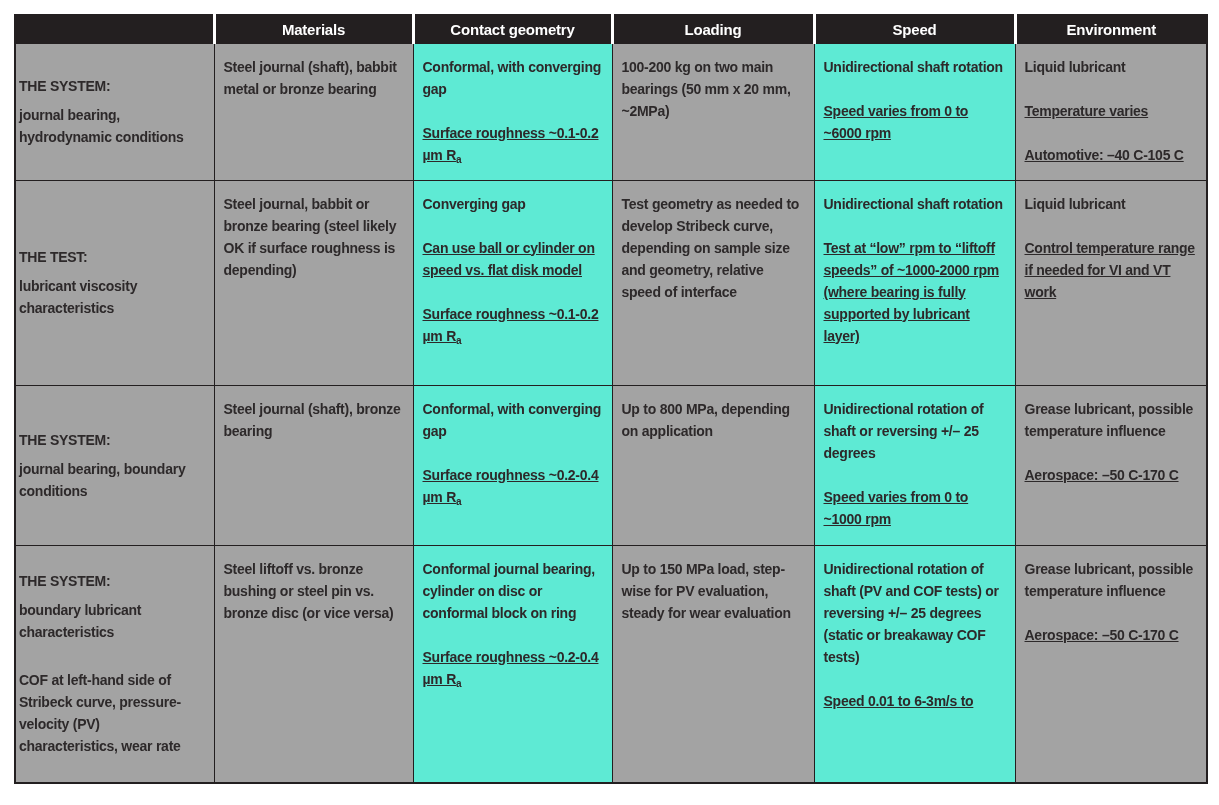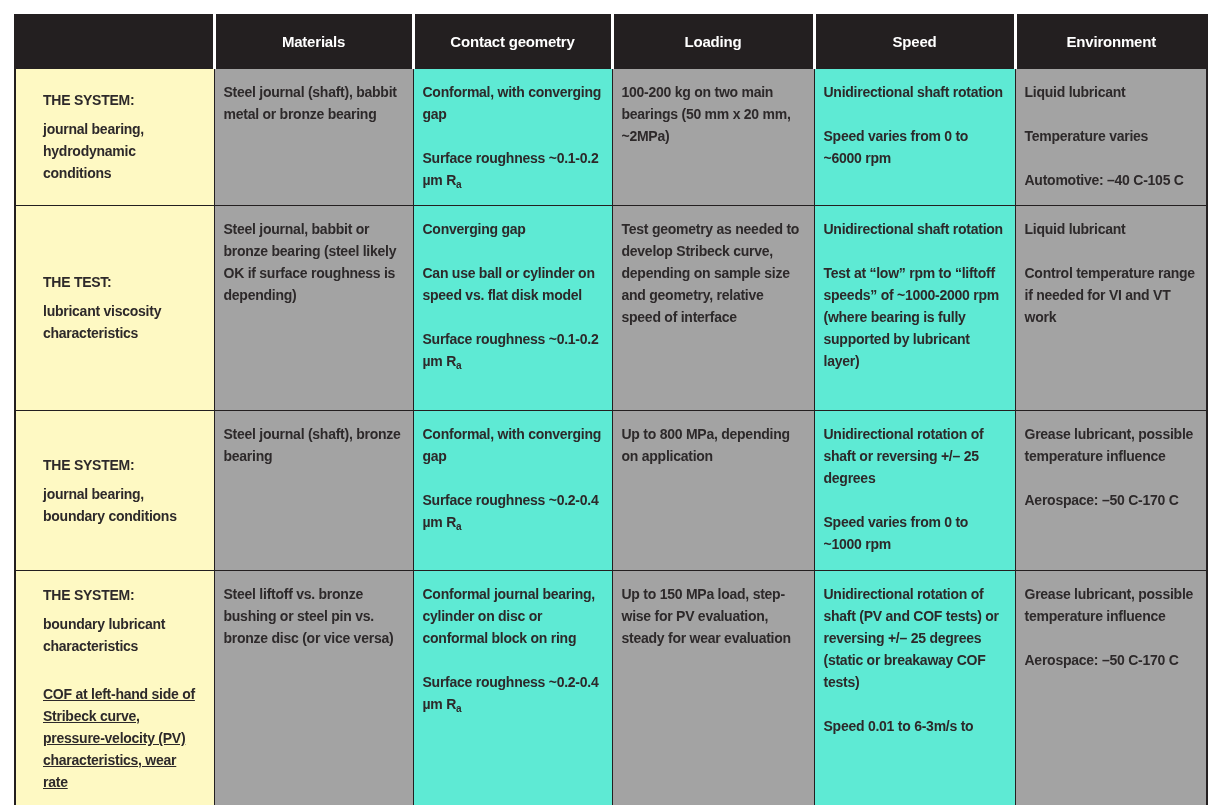--- a/index.html
+++ b/index.html
@@ -22,21 +22,21 @@
     border: 2px solid #231f20;
     background: #ffffff;
   }
   col.c0 { width: 199px; }
   col.c1 { width: 199px; }
   col.c2 { width: 199px; }
   col.c3 { width: 202px; }
   col.c4 { width: 201px; }
   col.c5 { width: 192px; }
 
-  thead tr { height: 53px; }
+  thead tr { height: 28px; }
   tbody tr:nth-child(1) { height: 137px; }
   tbody tr:nth-child(2) { height: 205px; }
   tbody tr:nth-child(3) { height: 160px; }
   tbody tr:nth-child(4) { height: 238px; }
 
   thead th {
     background: #231f20;
     color: #ffffff;
     font-size: 15px;
     font-weight: 700;
@@ -53,35 +53,35 @@
   tbody th, tbody td {
     border: 1px solid #231f20;
     font-size: 14px;
     line-height: 22px;
     font-weight: 700;
     letter-spacing: -0.25px;
     color: #2d292a;
     text-align: left;
   }
   tbody th.row-label {
-    background: #fef9c3;
+    background: #a3a3a3;
     vertical-align: middle;
-    padding: 10px 14px 10px 27px;
+    padding: 10px 14px 10px 3px;
   }
   tbody td {
     vertical-align: top;
     padding: 12px 9px 8px 9px;
   }
   tbody td.bg-accent { background: #a3a3a3; }
   tbody td.bg-plain  { background: #5eead4; }
 
   p { margin: 0; }
-  td p + p { margin-top: 22px; }
+  td p + p { margin-top: 22px; text-decoration: underline; }
   th.row-label p + p { margin-top: 7px; }
-  th.row-label p:nth-child(n+3) { margin-top: 26px; text-decoration: underline; }
+  th.row-label p:nth-child(n+3) { margin-top: 26px; }
 
   sub {
     font-size: 10px;
     line-height: 0;
     vertical-align: -3px;
     letter-spacing: 0;
   }
 </style>
 </head>
 <body>

